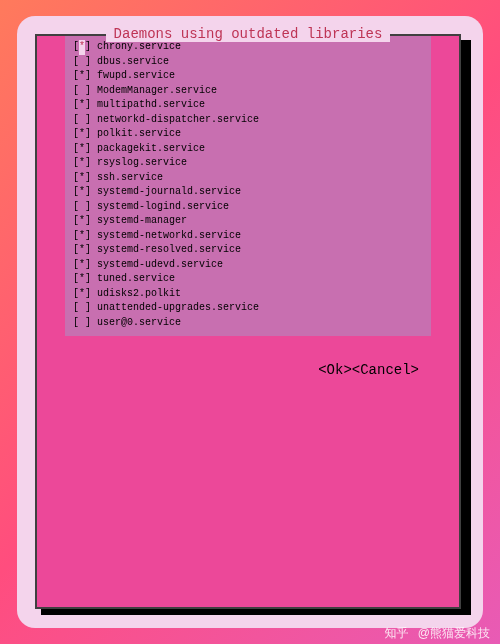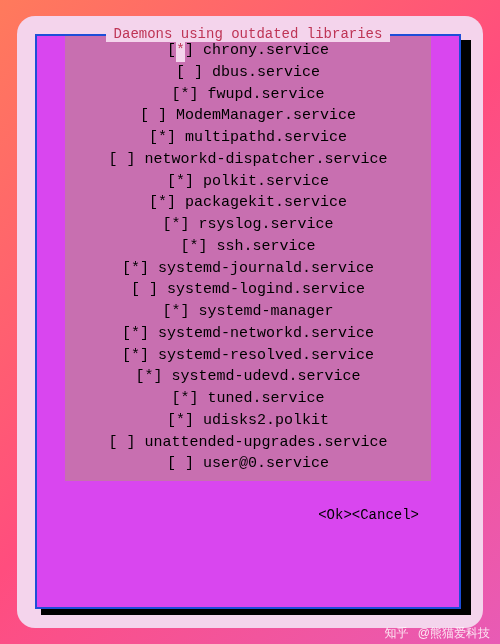--- a/index.html
+++ b/index.html
@@ -33,22 +33,22 @@
       top: 6px;
       left: 6px;
       right: -6px;
       bottom: -6px;
       background: #000;
       z-index: 0;
     }
     .dialog {
       position: relative;
       z-index: 1;
-      background: #d946ef;
-      border: 2px solid #1d4ed8;
+      background: #ec4899;
+      border: 2px solid #404040;
       width: 426px;
       height: 575px;
       font-size: 14px;
       color: #000;
     }
     .dialog-title-wrap {
       position: absolute;
       top: -10px;
       left: 0;
       right: 0;
@@ -67,22 +67,21 @@
     }
     .list-area {
       background: #c86fb0;
       margin: 0 28px 0 28px;
       padding: 4px 8px 6px 8px;
       color: #000;
     }
     .list-row {
       white-space: pre;
       line-height: 1.45;
-      font-size: 15px;
-      text-align: center;
+      font-size: 10px;
     }
     .check-mark {
       display: inline-block;
     }
     .check-first {
       background: #f4d4ec;
       color: #be3455;
     }
     .buttons {
       display: flex;

